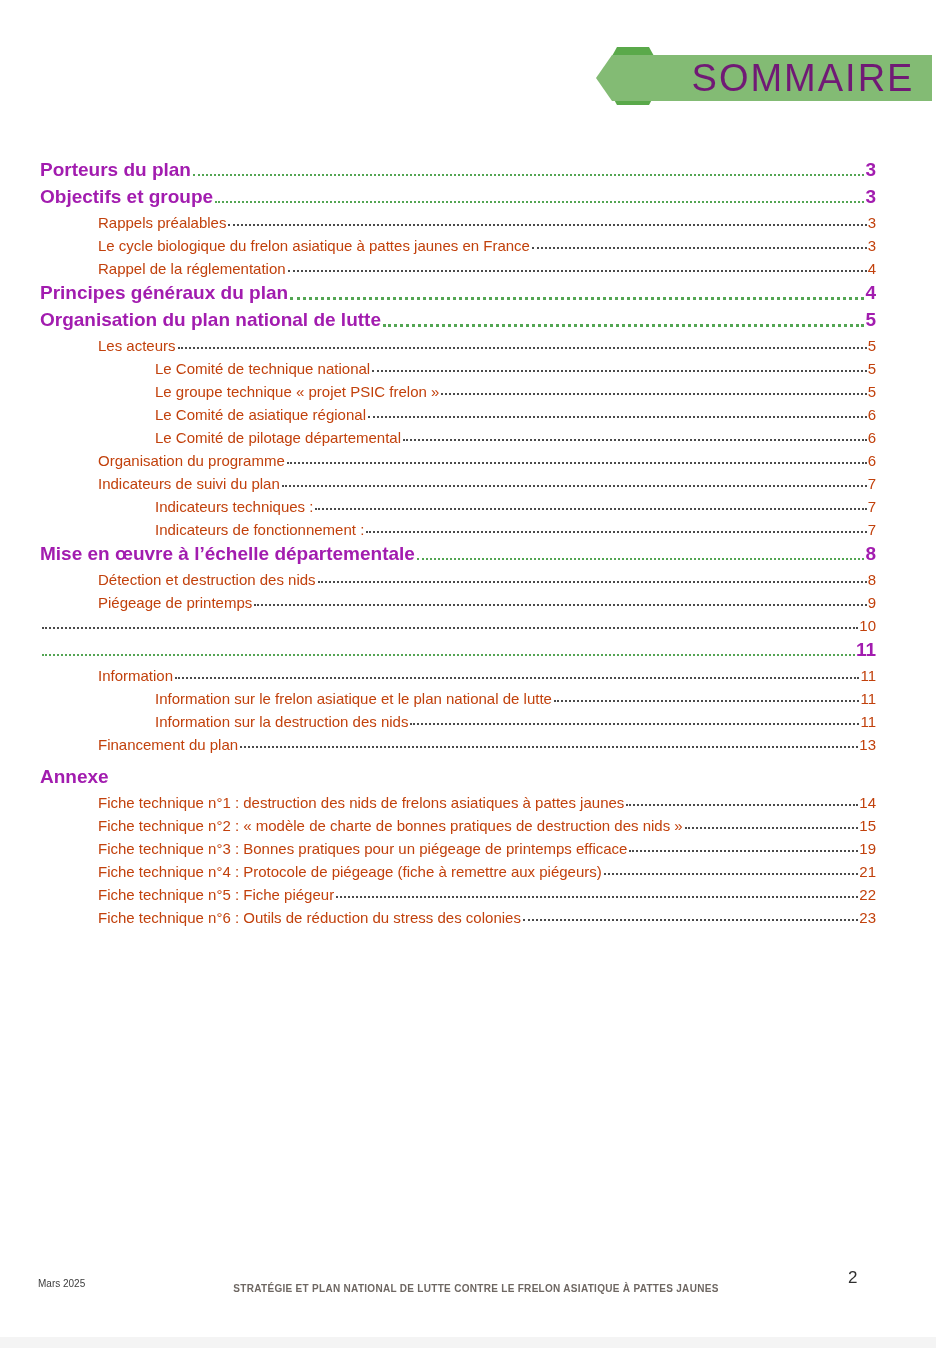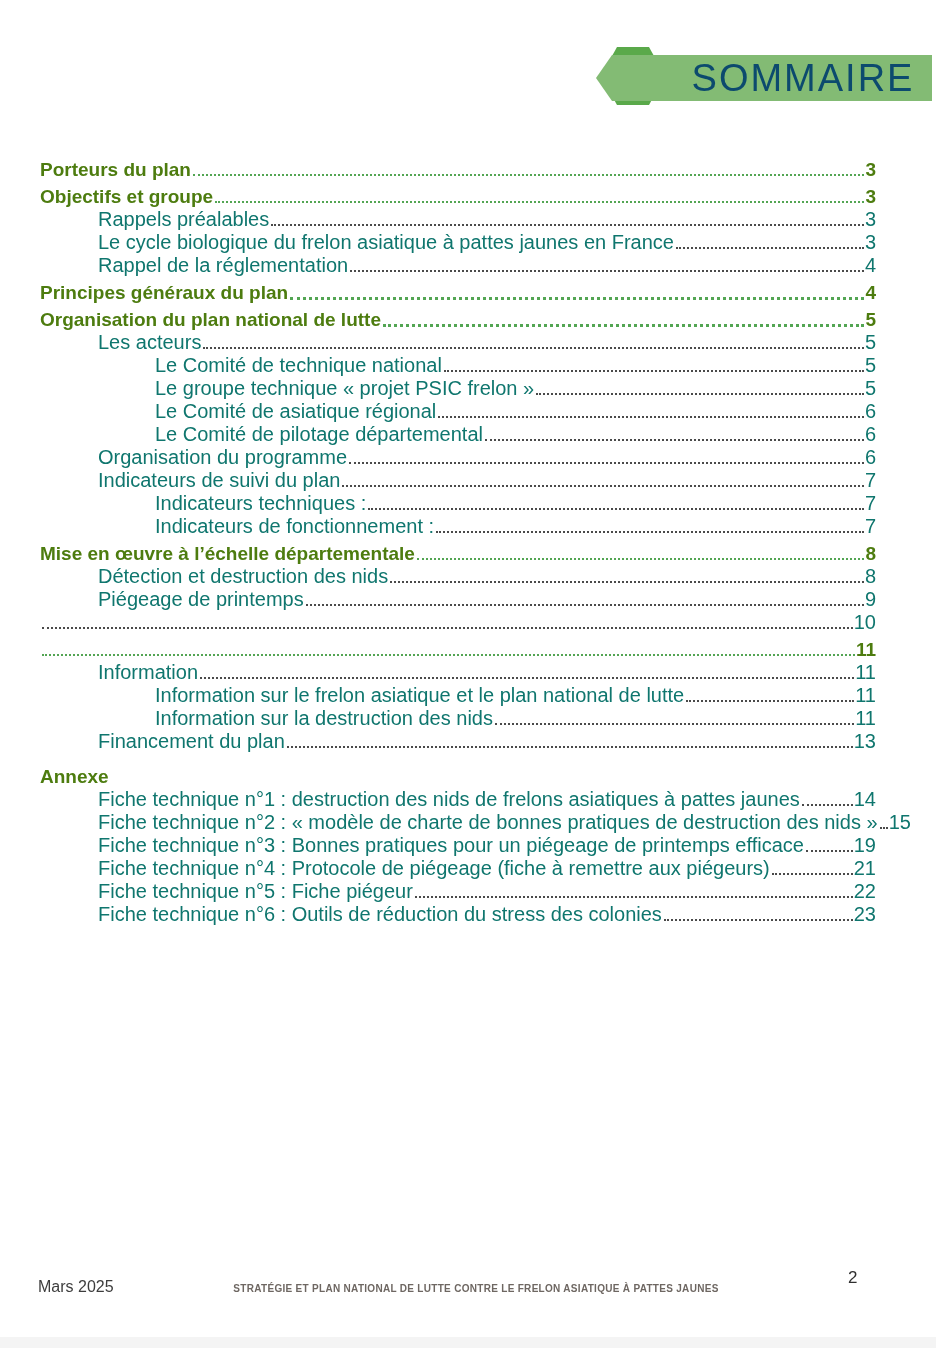--- a/index.html
+++ b/index.html
@@ -21,21 +21,21 @@
     width: 336px;
     height: 46px;
     background: #83bb74;
     clip-path: polygon(0 50%, 16px 0, 100% 0, 100% 100%, 16px 100%);
     display: flex;
     align-items: center;
     justify-content: center;
     padding-left: 78px;
   }
   .banner-title {
-    color: #0c4a6e;
+    color: #701a75;
     font-size: 38px;
     font-weight: 400;
     letter-spacing: 2px;
     line-height: 1;
     white-space: nowrap;
   }
   .hexagon {
     position: absolute;
     top: 47px;
     left: 601px;
@@ -49,30 +49,30 @@
   .toc {
     position: absolute;
     top: 154px;
     left: 40px;
     width: 836px;
   }
   .toc-row {
     display: flex;
     align-items: flex-end;
     height: 23px;
-    font-size: 20px;
-    color: #0f766e;
+    font-size: 15px;
+    color: #c2410c;
     white-space: nowrap;
     cursor: default;
   }
   .toc-row.lvl1 {
     height: 27px;
     font-size: 19px;
     font-weight: 700;
-    color: #4d7c0f;
+    color: #a21caf;
   }
   .toc-row.lvl2 .toc-label { margin-left: 58px; }
   .toc-row.lvl3 .toc-label { margin-left: 115px; }
   .toc-row.gap-before { margin-top: 8px; }
 
   .toc-label { flex: 0 0 auto; }
   .toc-leader {
     flex: 1 1 auto;
     min-width: 8px;
     margin: 0 1px 5px 2px;
@@ -80,21 +80,21 @@
   }
   .toc-row.lvl1 .toc-leader { border-bottom-color: #53a553; }
   .toc-leader.bold { border-bottom-width: 3.5px; margin-bottom: 4px; }
   .toc-page { flex: 0 0 auto; }
 
   
   .footer-date {
     position: absolute;
     left: 38px;
     top: 1278px;
-    font-size: 16px;
+    font-size: 10px;
     color: #3d3d3d;
   }
   .footer-doc-title {
     position: absolute;
     left: 0;
     top: 1283px;
     width: 952px;
     text-align: center;
     font-size: 10px;
     font-weight: 700;

